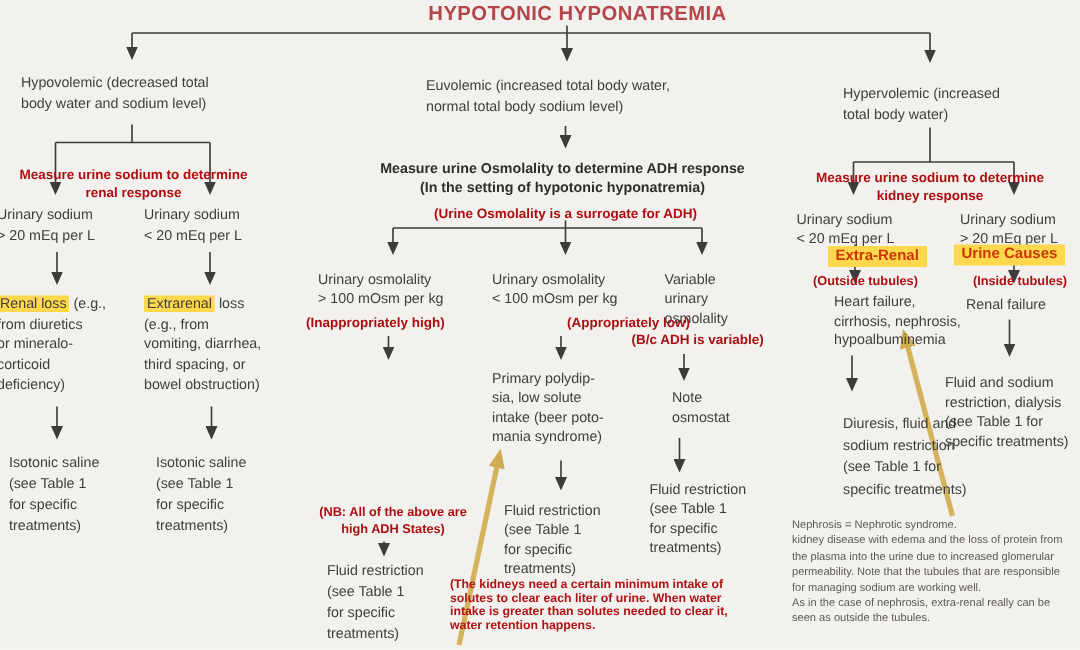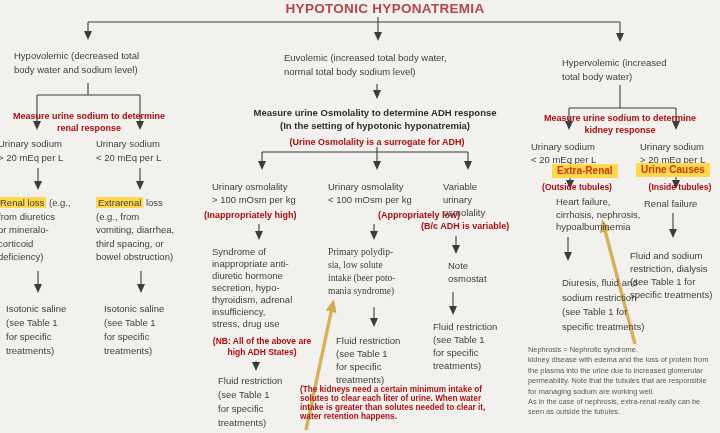--- a/index.html
+++ b/index.html
@@ -143,35 +143,28 @@
 &gt; 100 mOsm per kg</div>
   <div class="node red sm9" style="left:204px;top:209px;width:118px;">(Inappropriately high)</div>
   <div class="node lh13" style="left:328px;top:180px;width:110px;">Urinary osmolality
 &lt; 100 mOsm per kg</div>
   <div class="node red sm9" style="left:334px;top:209px;width:110px;margin-left:44px;">(Appropriately low)</div>
   <div class="node lh13" style="left:443px;top:180px;width:70px;">Variable
 urinary
 osmolality</div>
   <div class="node red sm9" style="left:421px;top:220px;width:100px;">(B/c ADH is variable)</div>
 
-  <div class="node lh12" style="left:212px;top:246px;width:108px;">Syndrome of
-inappropriate anti-
-diuretic hormone
-secretion, hypo-
-thyroidism, adrenal
-insufficiency,
-stress, drug use</div>
   <div class="node red sm85 c" style="left:202px;top:336px;width:120px;">(NB: All of the above are
 high ADH States)</div>
   <div class="node lh14" style="left:218px;top:374px;width:90px;">Fluid restriction
 (see Table 1
 for specific
 treatments)</div>
 
-  <div class="node lh13" style="left:328px;top:246px;width:100px;font-family:Liberation Serif, serif;">Primary polydip-
+  <div class="node lh13" style="left:328px;top:246px;width:100px;">Primary polydip-
 sia, low solute
 intake (beer poto-
 mania syndrome)</div>
   <div class="node lh13" style="left:336px;top:334px;width:90px;">Fluid restriction
 (see Table 1
 for specific
 treatments)</div>
 
   <div class="node lh13" style="left:448px;top:259px;width:70px;">Note
 osmostat</div>

